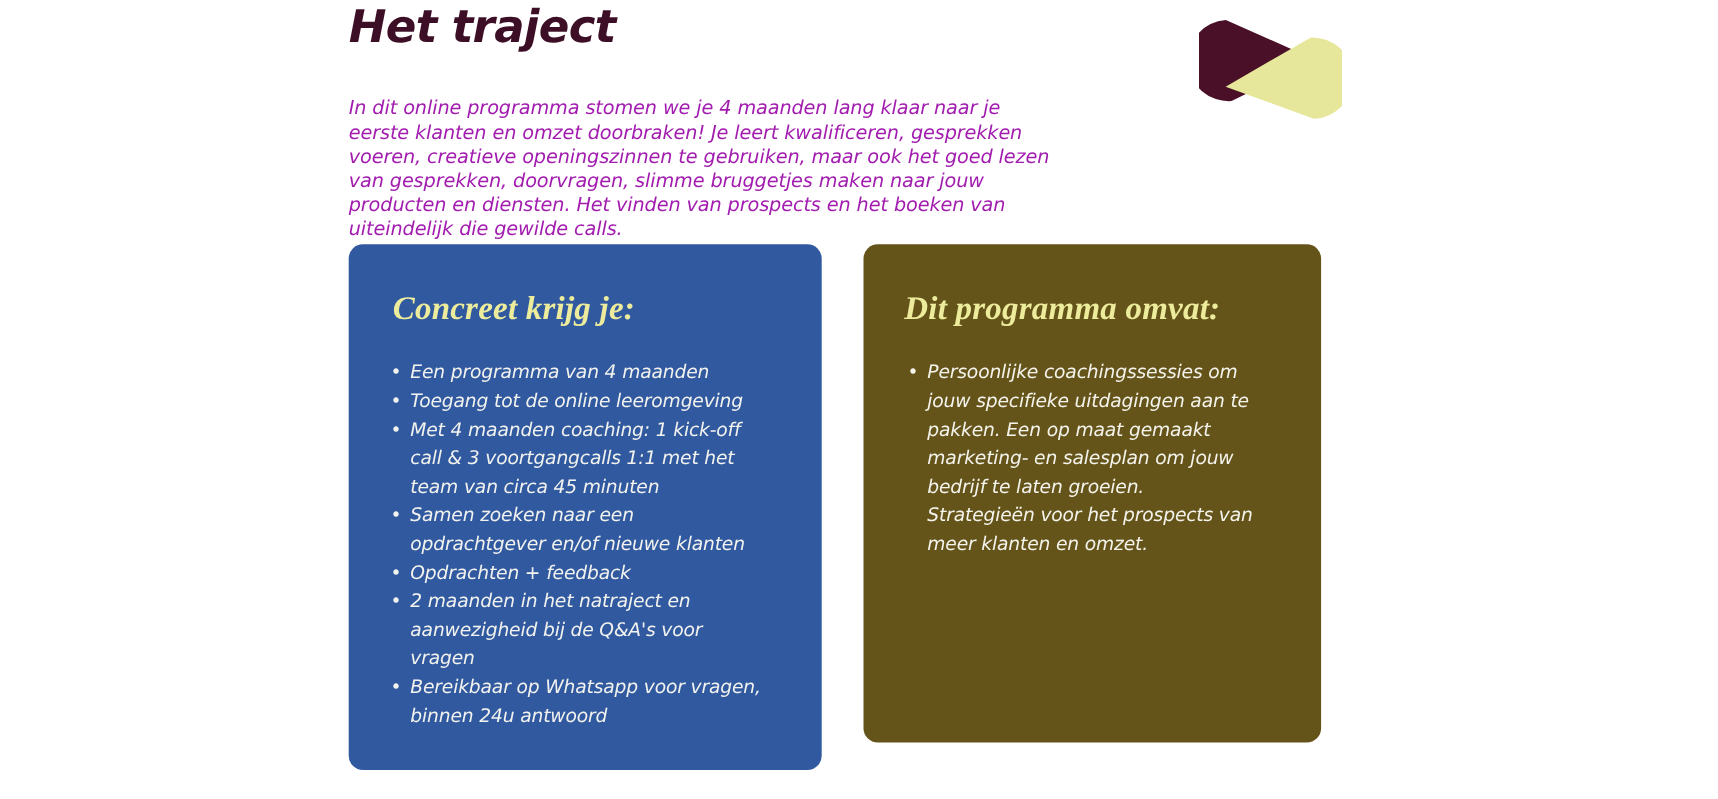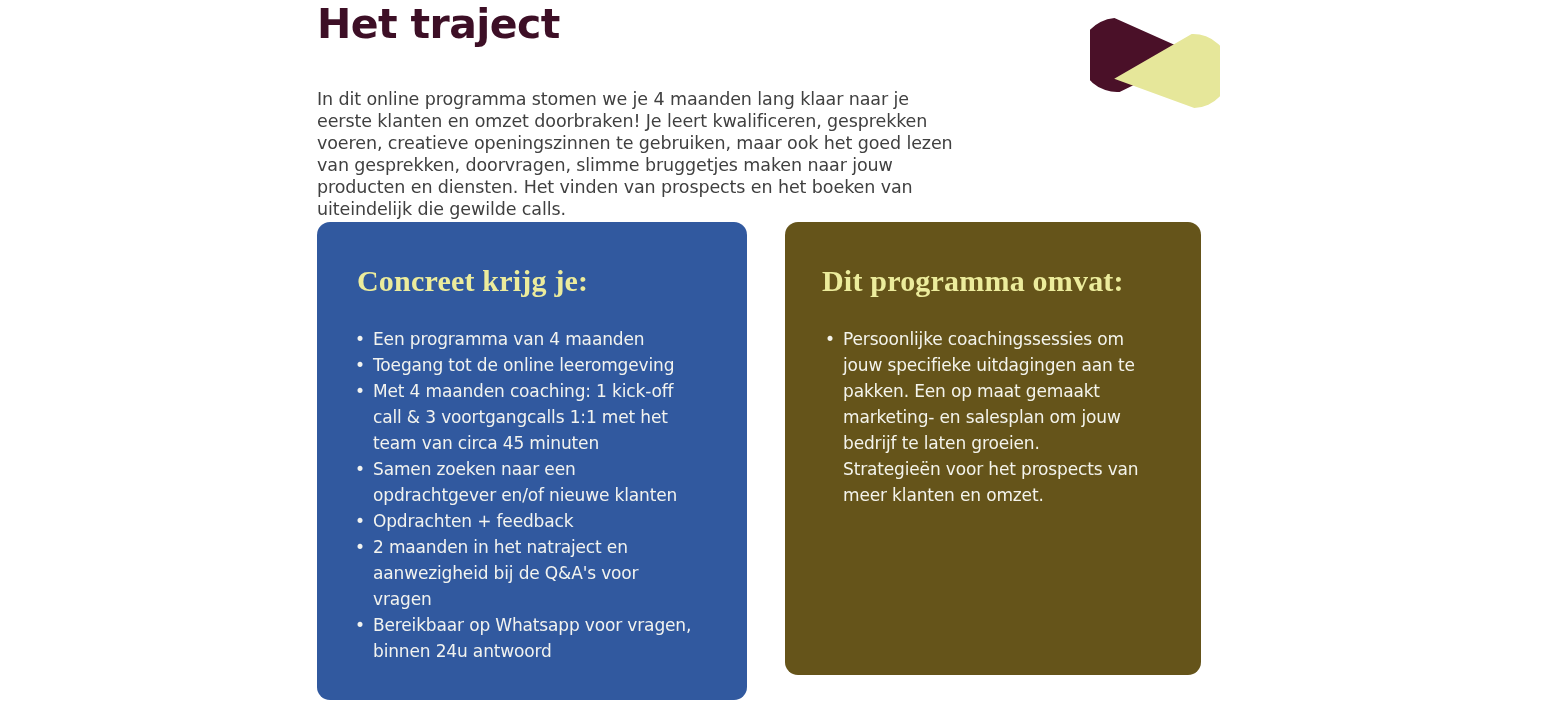--- a/index.html
+++ b/index.html
@@ -10,20 +10,21 @@
     background: #ffffff;
     font-family: "Liberation Sans", sans-serif;
     overflow: hidden;
   }
 
   .page {
     position: relative;
     width: 1562px;
     height: 726px;
     background: #ffffff;
+    font-style: italic;
   }
 
   
   .page-title {
     position: absolute;
     left: 317px;
     top: -2px;
     font-family: "DejaVu Sans", sans-serif;
     font-size: 41px;
     font-weight: 700;
@@ -36,21 +37,21 @@
   
   .intro {
     position: absolute;
     left: 317px;
     top: 88px;
     width: 650px;
     font-family: "DejaVu Sans", sans-serif;
     font-size: 17.5px;
     font-weight: 400;
     line-height: 22px;
-    color: #404040;
+    color: #a21caf;
     letter-spacing: -0.1px;
   }
 
   
   .deco {
     position: absolute;
     left: 1090px;
     top: 18px;
     width: 130px;
     height: 92px;

